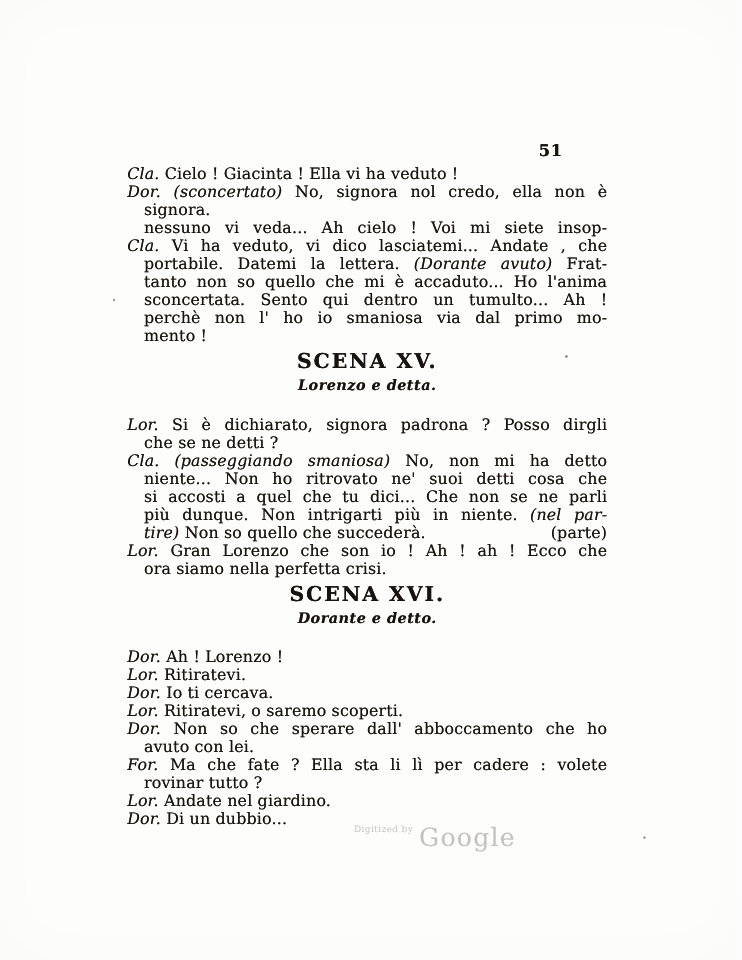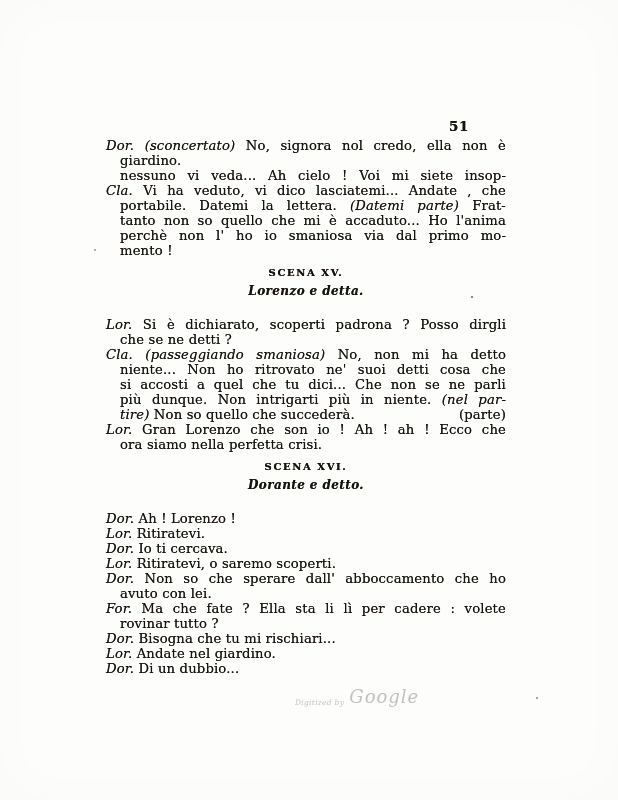--- a/index.html
+++ b/index.html
@@ -42,100 +42,100 @@
   .line.j { text-align: justify; text-align-last: justify; text-justify: inter-word; }
   .line.l { text-align: left; }
   .line.ind { padding-left: 14px; box-sizing: border-box; }
   .seg-sp { font-style: italic; }
   .seg-i  { font-style: italic; }
   .seg-n  { font-style: normal; }
   .seg-r  { float: right; }
   .scene-heading {
     text-align: center;
     font-weight: bold;
-    font-size: 10px;
+    font-size: 17px;
     letter-spacing: 1.6px;
     margin: 7px 0 4px 0;
     text-shadow: 0 0 0.5px currentColor;
   }
   .scene-subheading {
     text-align: center;
     font-weight: bold;
     font-style: italic;
     font-size: 12px;
     letter-spacing: 0.4px;
     margin: 0 0 18px 0;
   }
   .watermark {
     position: absolute;
     left: 295px;
     top: 686px;
     display: flex;
-    align-items: flex-end;
+    align-items: flex-start;
     gap: 5px;
     user-select: none;
-    font-style: italic;
   }
   .watermark .prefix {
     font-size: 7.5px;
     color: #c6c5c2;
     letter-spacing: 0.3px;
   }
   .watermark .logo {
     font-family: "DejaVu Serif", "Liberation Serif", serif;
-    font-size: 18px;
+    font-size: 21px;
     color: #c2c1be;
     letter-spacing: 1px;
   }
   .speck {
     position: absolute;
     border-radius: 50%;
     background: #6b6b6b;
   }
   .speck.s1 { left: 471px; top: 296px; width: 2px; height: 2px; }
   .speck.s2 { left: 94px;  top: 249px; width: 2px; height: 2px; background: #9a9a9a; }
   .speck.s3 { left: 536px; top: 697px; width: 2px; height: 2px; background: #8a8a8a; }
 </style>
 </head>
 <body>
 
 <div class="page">
   <div class="page-number">51</div>
 
   <div class="text-column">
+      <div class="line l"><span class="seg-sp">Cla.</span><span class="seg-n"> Cielo ! Giacinta ! Ella vi ha veduto !</span></div>
       <div class="line j"><span class="seg-sp">Dor.</span><span class="seg-i"> (sconcertato)</span><span class="seg-n"> No, signora nol credo, ella non è</span></div>
-      <div class="line l ind"><span class="seg-n">giardino.</span></div>
+      <div class="line l ind"><span class="seg-n">signora.</span></div>
       <div class="line j ind"><span class="seg-n">nessuno vi veda... Ah cielo ! Voi mi siete insop-</span></div>
       <div class="line j"><span class="seg-sp">Cla.</span><span class="seg-n"> Vi ha veduto, vi dico lasciatemi... Andate , che</span></div>
-      <div class="line j ind"><span class="seg-n">portabile. Datemi la lettera. </span><span class="seg-i">(Datemi parte)</span><span class="seg-n"> Frat-</span></div>
+      <div class="line j ind"><span class="seg-n">portabile. Datemi la lettera. </span><span class="seg-i">(Dorante avuto)</span><span class="seg-n"> Frat-</span></div>
       <div class="line j ind"><span class="seg-n">tanto non so quello che mi è accaduto... Ho l'anima</span></div>
+      <div class="line j ind"><span class="seg-n">sconcertata. Sento qui dentro un tumulto... Ah !</span></div>
       <div class="line j ind"><span class="seg-n">perchè non l' ho io smaniosa via dal primo mo-</span></div>
       <div class="line l ind"><span class="seg-n">mento !</span></div>
       <div class="scene-heading">SCENA XV.</div>
       <div class="scene-subheading">Lorenzo e detta.</div>
-      <div class="line j"><span class="seg-sp">Lor.</span><span class="seg-n"> Si è dichiarato, scoperti padrona ? Posso dirgli</span></div>
+      <div class="line j"><span class="seg-sp">Lor.</span><span class="seg-n"> Si è dichiarato, signora padrona ? Posso dirgli</span></div>
       <div class="line l ind"><span class="seg-n">che se ne detti ?</span></div>
       <div class="line j"><span class="seg-sp">Cla.</span><span class="seg-i"> (passeggiando smaniosa)</span><span class="seg-n"> No, non mi ha detto</span></div>
       <div class="line j ind"><span class="seg-n">niente... Non ho ritrovato ne' suoi detti cosa che</span></div>
       <div class="line j ind"><span class="seg-n">si accosti a quel che tu dici... Che non se ne parli</span></div>
       <div class="line j ind"><span class="seg-n">più dunque. Non intrigarti più in niente. </span><span class="seg-i">(nel par-</span></div>
       <div class="line l ind"><span class="seg-r">(parte)</span><span class="seg-i">tire)</span><span class="seg-n"> Non so quello che succederà.</span></div>
       <div class="line j"><span class="seg-sp">Lor.</span><span class="seg-n"> Gran Lorenzo che son io ! Ah ! ah ! Ecco che</span></div>
       <div class="line l ind"><span class="seg-n">ora siamo nella perfetta crisi.</span></div>
       <div class="scene-heading">SCENA XVI.</div>
       <div class="scene-subheading">Dorante e detto.</div>
       <div class="line l"><span class="seg-sp">Dor.</span><span class="seg-n"> Ah ! Lorenzo !</span></div>
       <div class="line l"><span class="seg-sp">Lor.</span><span class="seg-n"> Ritiratevi.</span></div>
       <div class="line l"><span class="seg-sp">Dor.</span><span class="seg-n"> Io ti cercava.</span></div>
       <div class="line l"><span class="seg-sp">Lor.</span><span class="seg-n"> Ritiratevi, o saremo scoperti.</span></div>
       <div class="line j"><span class="seg-sp">Dor.</span><span class="seg-n"> Non so che sperare dall' abboccamento che ho</span></div>
       <div class="line l ind"><span class="seg-n">avuto con lei.</span></div>
       <div class="line j"><span class="seg-sp">For.</span><span class="seg-n"> Ma che fate ? Ella sta li lì per cadere : volete</span></div>
       <div class="line l ind"><span class="seg-n">rovinar tutto ?</span></div>
-      <div class="line l"><span class="seg-sp">Dor.</span><span class="seg-n"> Bisogna che tu mi rischiari...</span></div>
       <div class="line l"><span class="seg-sp">Lor.</span><span class="seg-n"> Andate nel giardino.</span></div>
       <div class="line l"><span class="seg-sp">Dor.</span><span class="seg-n"> Di un dubbio...</span></div>
     </div>
 
   <div class="watermark">
     <span class="prefix">Digitized by</span>
     <span class="logo">Google</span>
   </div>
 
   <div class="speck s1"></div>

